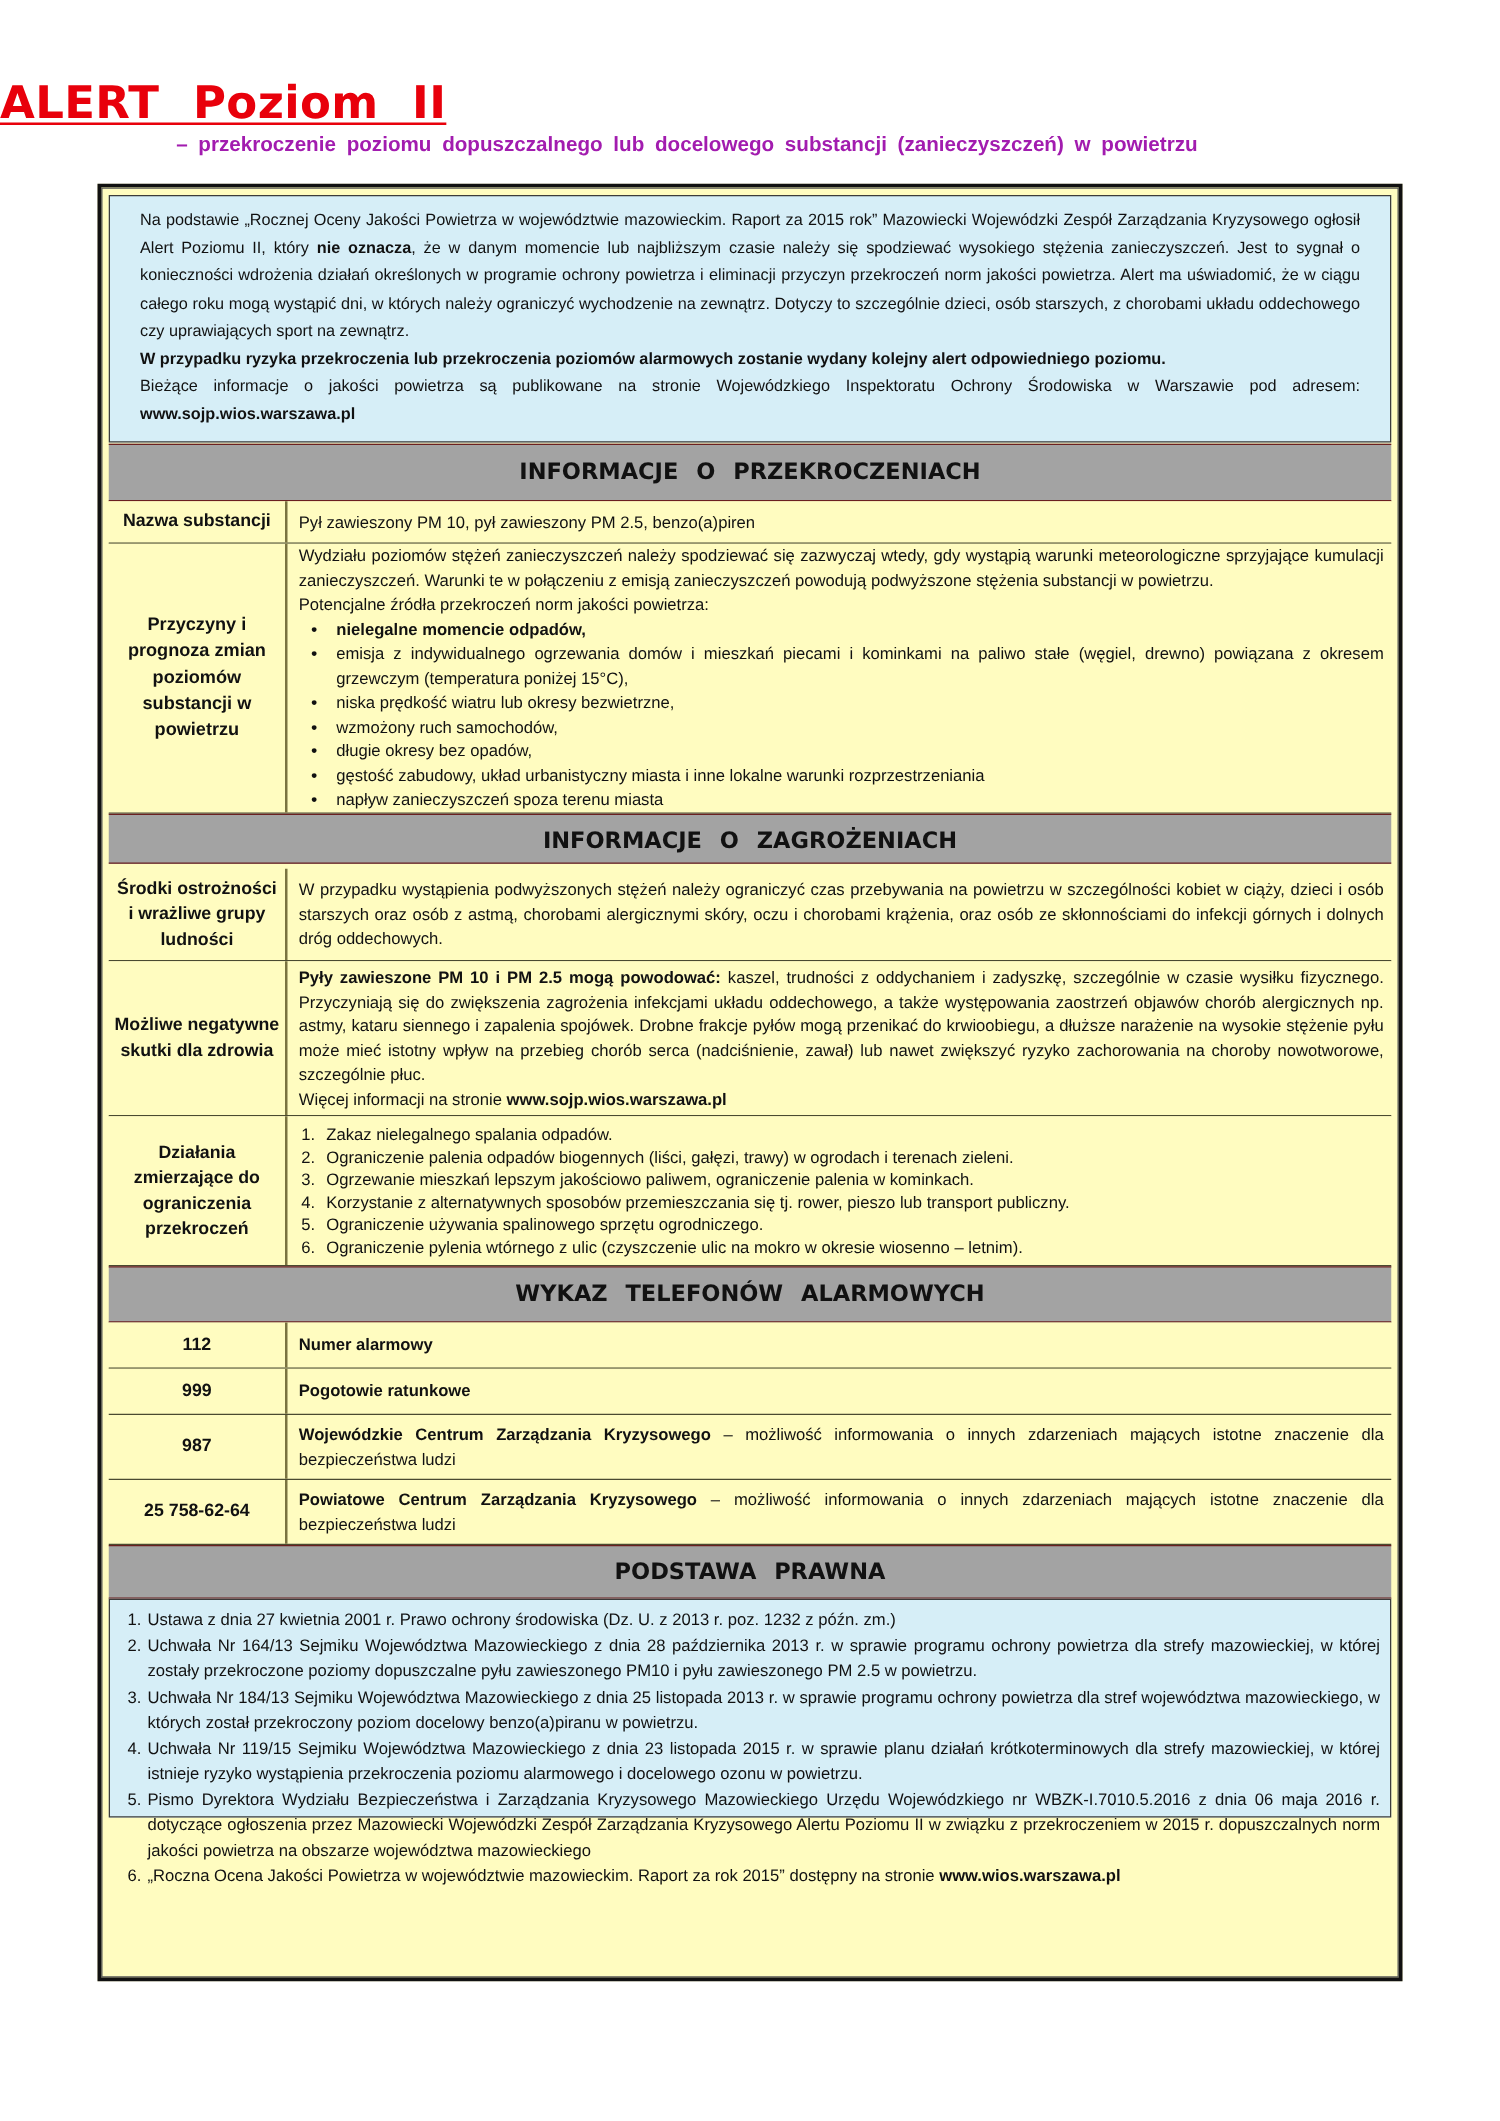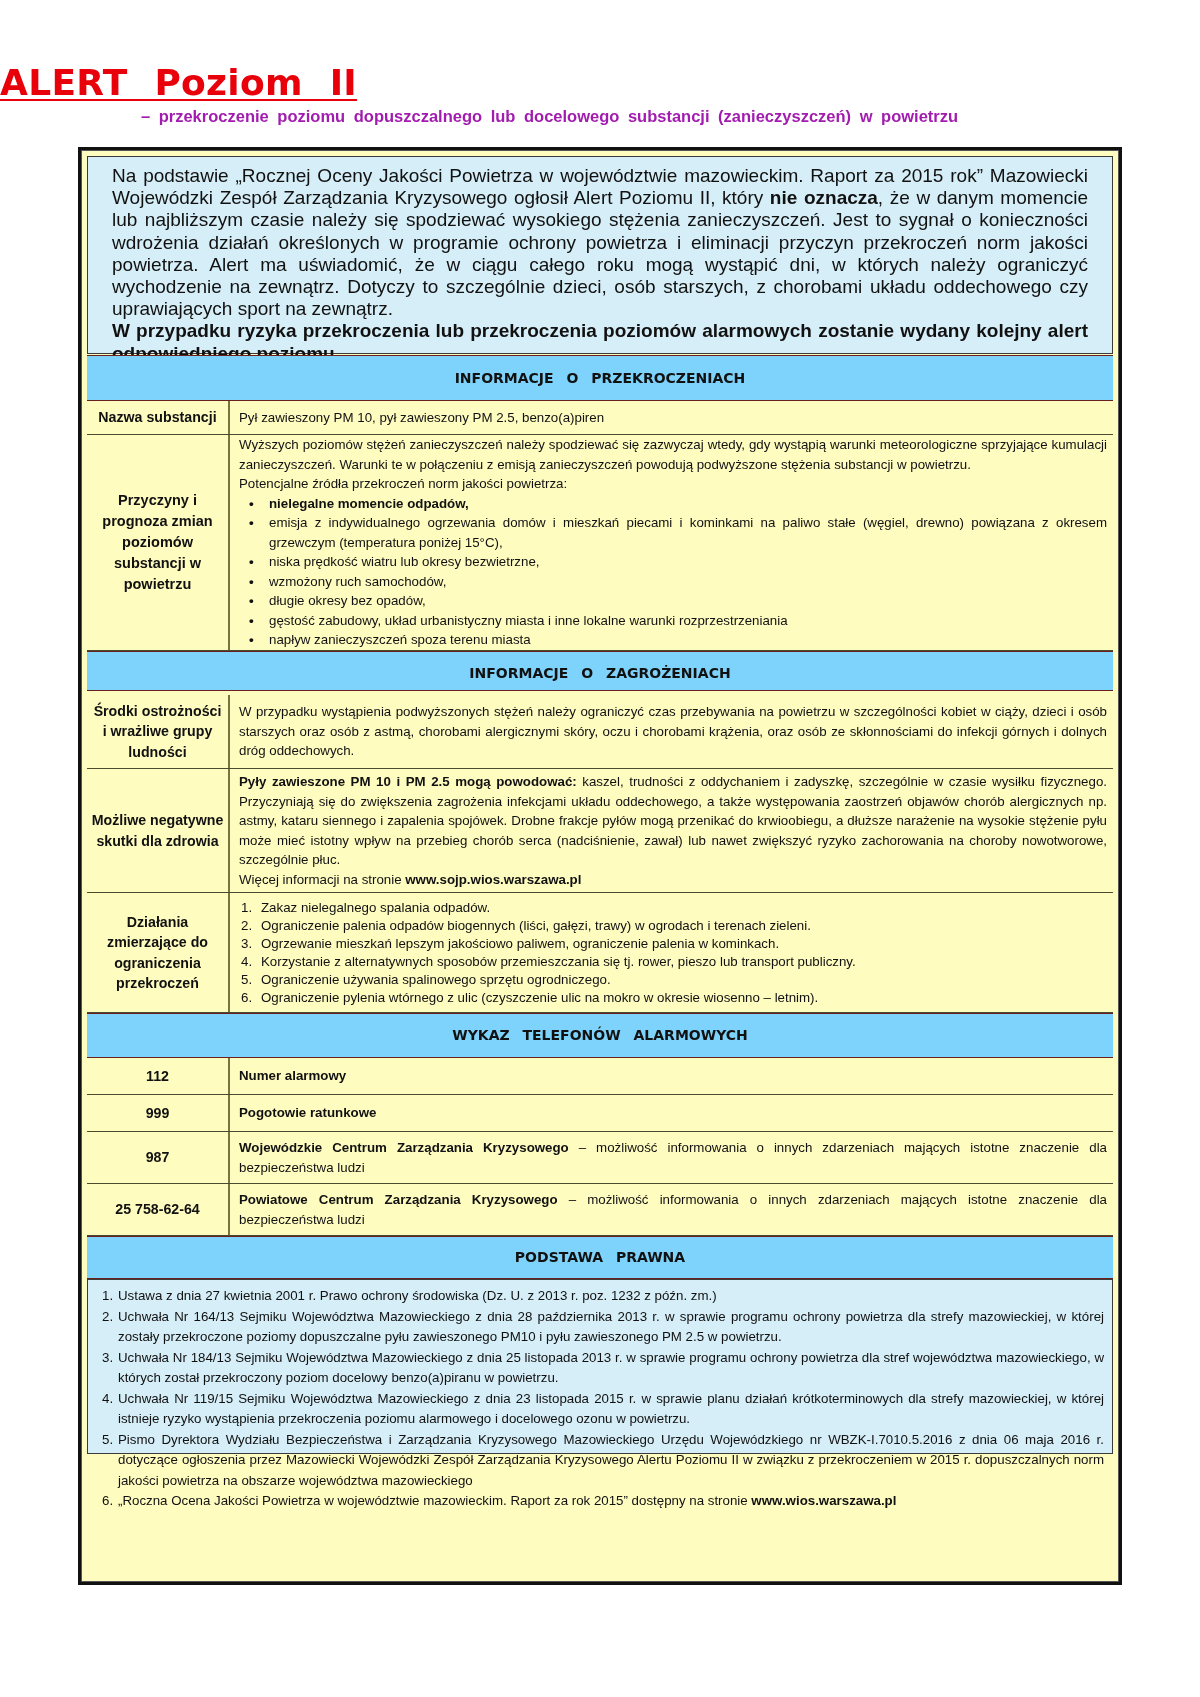--- a/index.html
+++ b/index.html
@@ -19,29 +19,29 @@
       color: #a21caf; word-spacing: 4px;
     }
     .frame {
       position: absolute; top: 147px; left: 78px; width: 1044px; height: 1438px;
       border: 3px solid #111; box-shadow: 0 0 0 1px #555 inset; box-sizing: border-box;
       background: #fffcc0;
     }
     .intro {
       position: absolute; left: 6px; top: 6px; width: 1026px; height: 198px;
       background: #d6eef7; border: 1px solid #3b3b3b; box-sizing: border-box;
-      padding: 8px 24px 0 24px; font-size: 19px; line-height: 22.2px; text-align: justify;
+      padding: 8px 24px 0 24px; font-size: 13px; line-height: 22.2px; text-align: justify;
     }
     .intro p { margin: 0; }
     .intro .bold { font-weight: bold; }
     .band {
-      position: absolute; left: 6px; width: 1026px; background: #7dd3fc;
+      position: absolute; left: 6px; width: 1026px; background: #a3a3a3;
       border-top: 1px solid #6b2020; border-bottom: 1px solid #6b2020; box-sizing: border-box;
       text-align: center; font-family: "DejaVu Sans", sans-serif; font-weight: bold;
-      font-size: 14px; color: #111; word-spacing: 8px;
+      font-size: 18px; color: #111; word-spacing: 8px;
     }
     .row {
       position: absolute; left: 6px; width: 1026px; box-sizing: border-box;
       border-bottom: 1px solid #4a4a30; background: #fffcc0;
     }
     .row .lab {
       position: absolute; left: 0; top: 0; bottom: 0; width: 143px; border-right: 2px solid #7a7340;
       display: flex; align-items: center; justify-content: center; text-align: center;
       font-weight: bold; font-size: 14.2px; line-height: 20.5px; padding: 4px 4px; box-sizing: border-box;
     }
@@ -84,21 +84,21 @@
   <div class="band" style="top:205px;height:46px;line-height:44px;">INFORMACJE O PRZEKROCZENIACH</div>
 
   <div class="row" style="top:251px;height:34px;">
     <div class="lab">Nazwa substancji</div>
     <div class="val">Pył zawieszony PM 10, pył zawieszony PM 2.5, benzo(a)piren</div>
   </div>
 
   <div class="row" style="top:285px;height:216px;">
     <div class="lab" style="font-size:14.5px;line-height:21px;">Przyczyny i prognoza zmian poziomów substancji w powietrzu</div>
     <div class="val">
-      <p>Wyższych poziomów stężeń zanieczyszczeń należy spodziewać się zazwyczaj wtedy, gdy wystąpią warunki meteorologiczne sprzyjające kumulacji zanieczyszczeń. Warunki te w połączeniu z emisją zanieczyszczeń powodują podwyższone stężenia substancji w powietrzu.</p>
+      <p>Wydziału poziomów stężeń zanieczyszczeń należy spodziewać się zazwyczaj wtedy, gdy wystąpią warunki meteorologiczne sprzyjające kumulacji zanieczyszczeń. Warunki te w połączeniu z emisją zanieczyszczeń powodują podwyższone stężenia substancji w powietrzu.</p>
       <p>Potencjalne źródła przekroczeń norm jakości powietrza:</p>
       <ul>
         <li class="b">nielegalne momencie odpadów,</li>
         <li>emisja z indywidualnego ogrzewania domów i mieszkań piecami i kominkami na paliwo stałe (węgiel, drewno) powiązana z okresem grzewczym (temperatura poniżej 15°C),</li>
         <li>niska prędkość wiatru lub okresy bezwietrzne,</li>
         <li>wzmożony ruch samochodów,</li>
         <li>długie okresy bez opadów,</li>
         <li>gęstość zabudowy, układ urbanistyczny miasta i inne lokalne warunki rozprzestrzeniania</li>
         <li>napływ zanieczyszczeń spoza terenu miasta</li>
       </ul>

